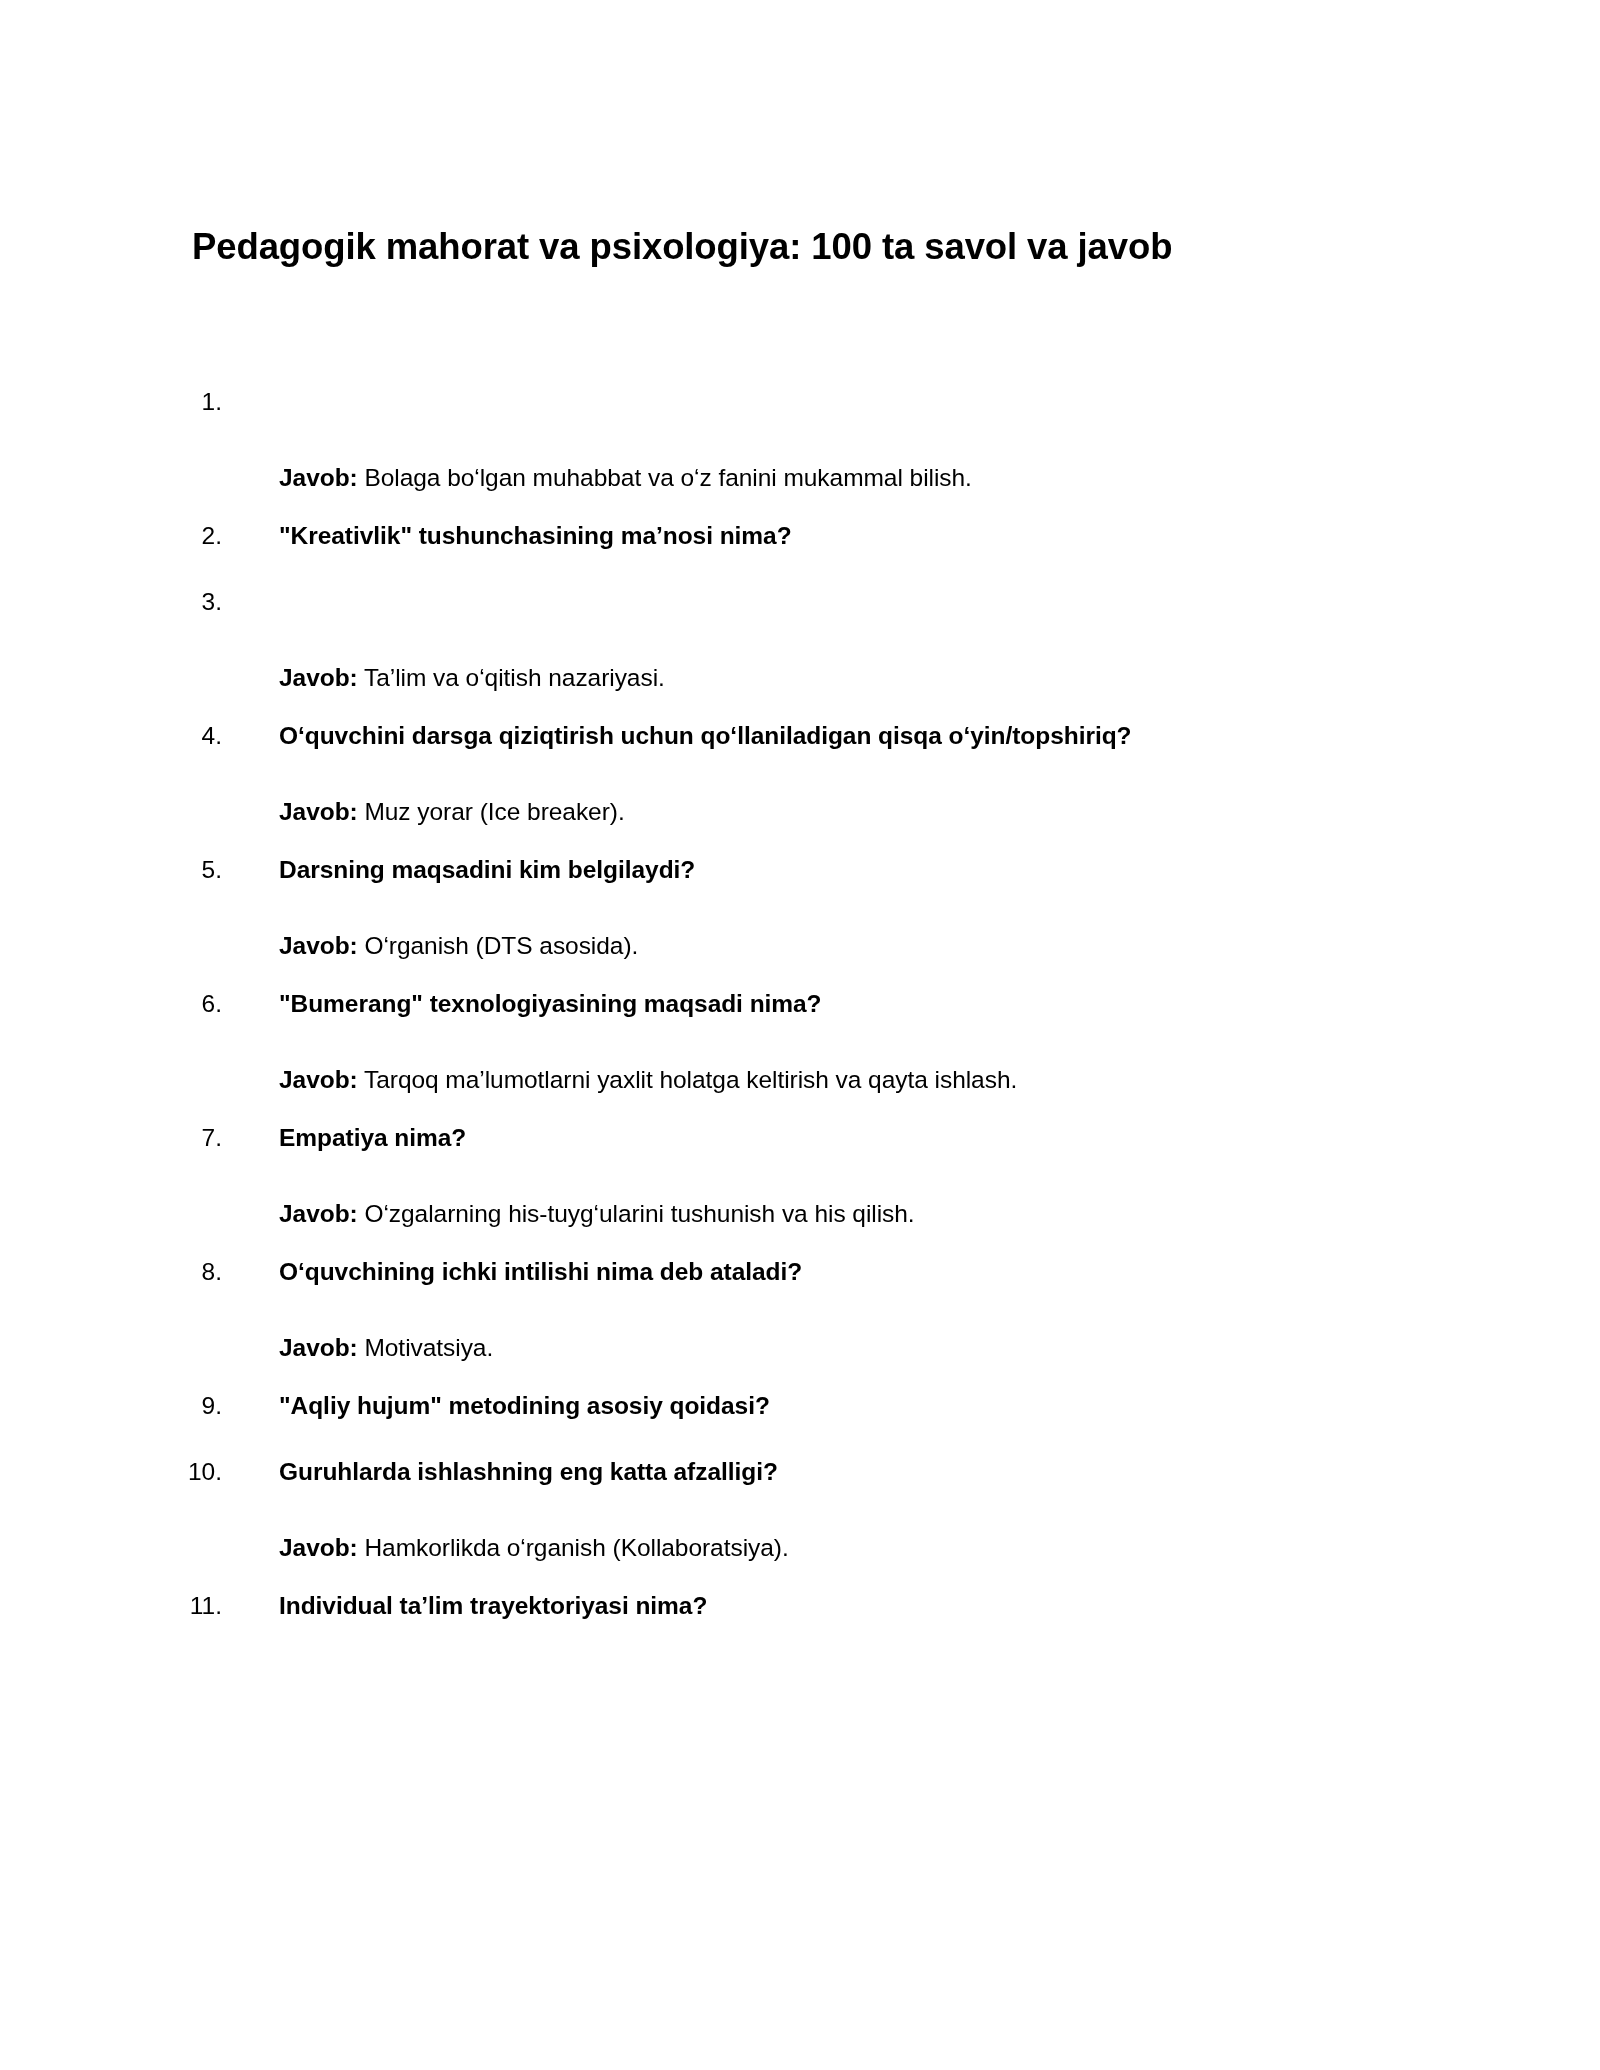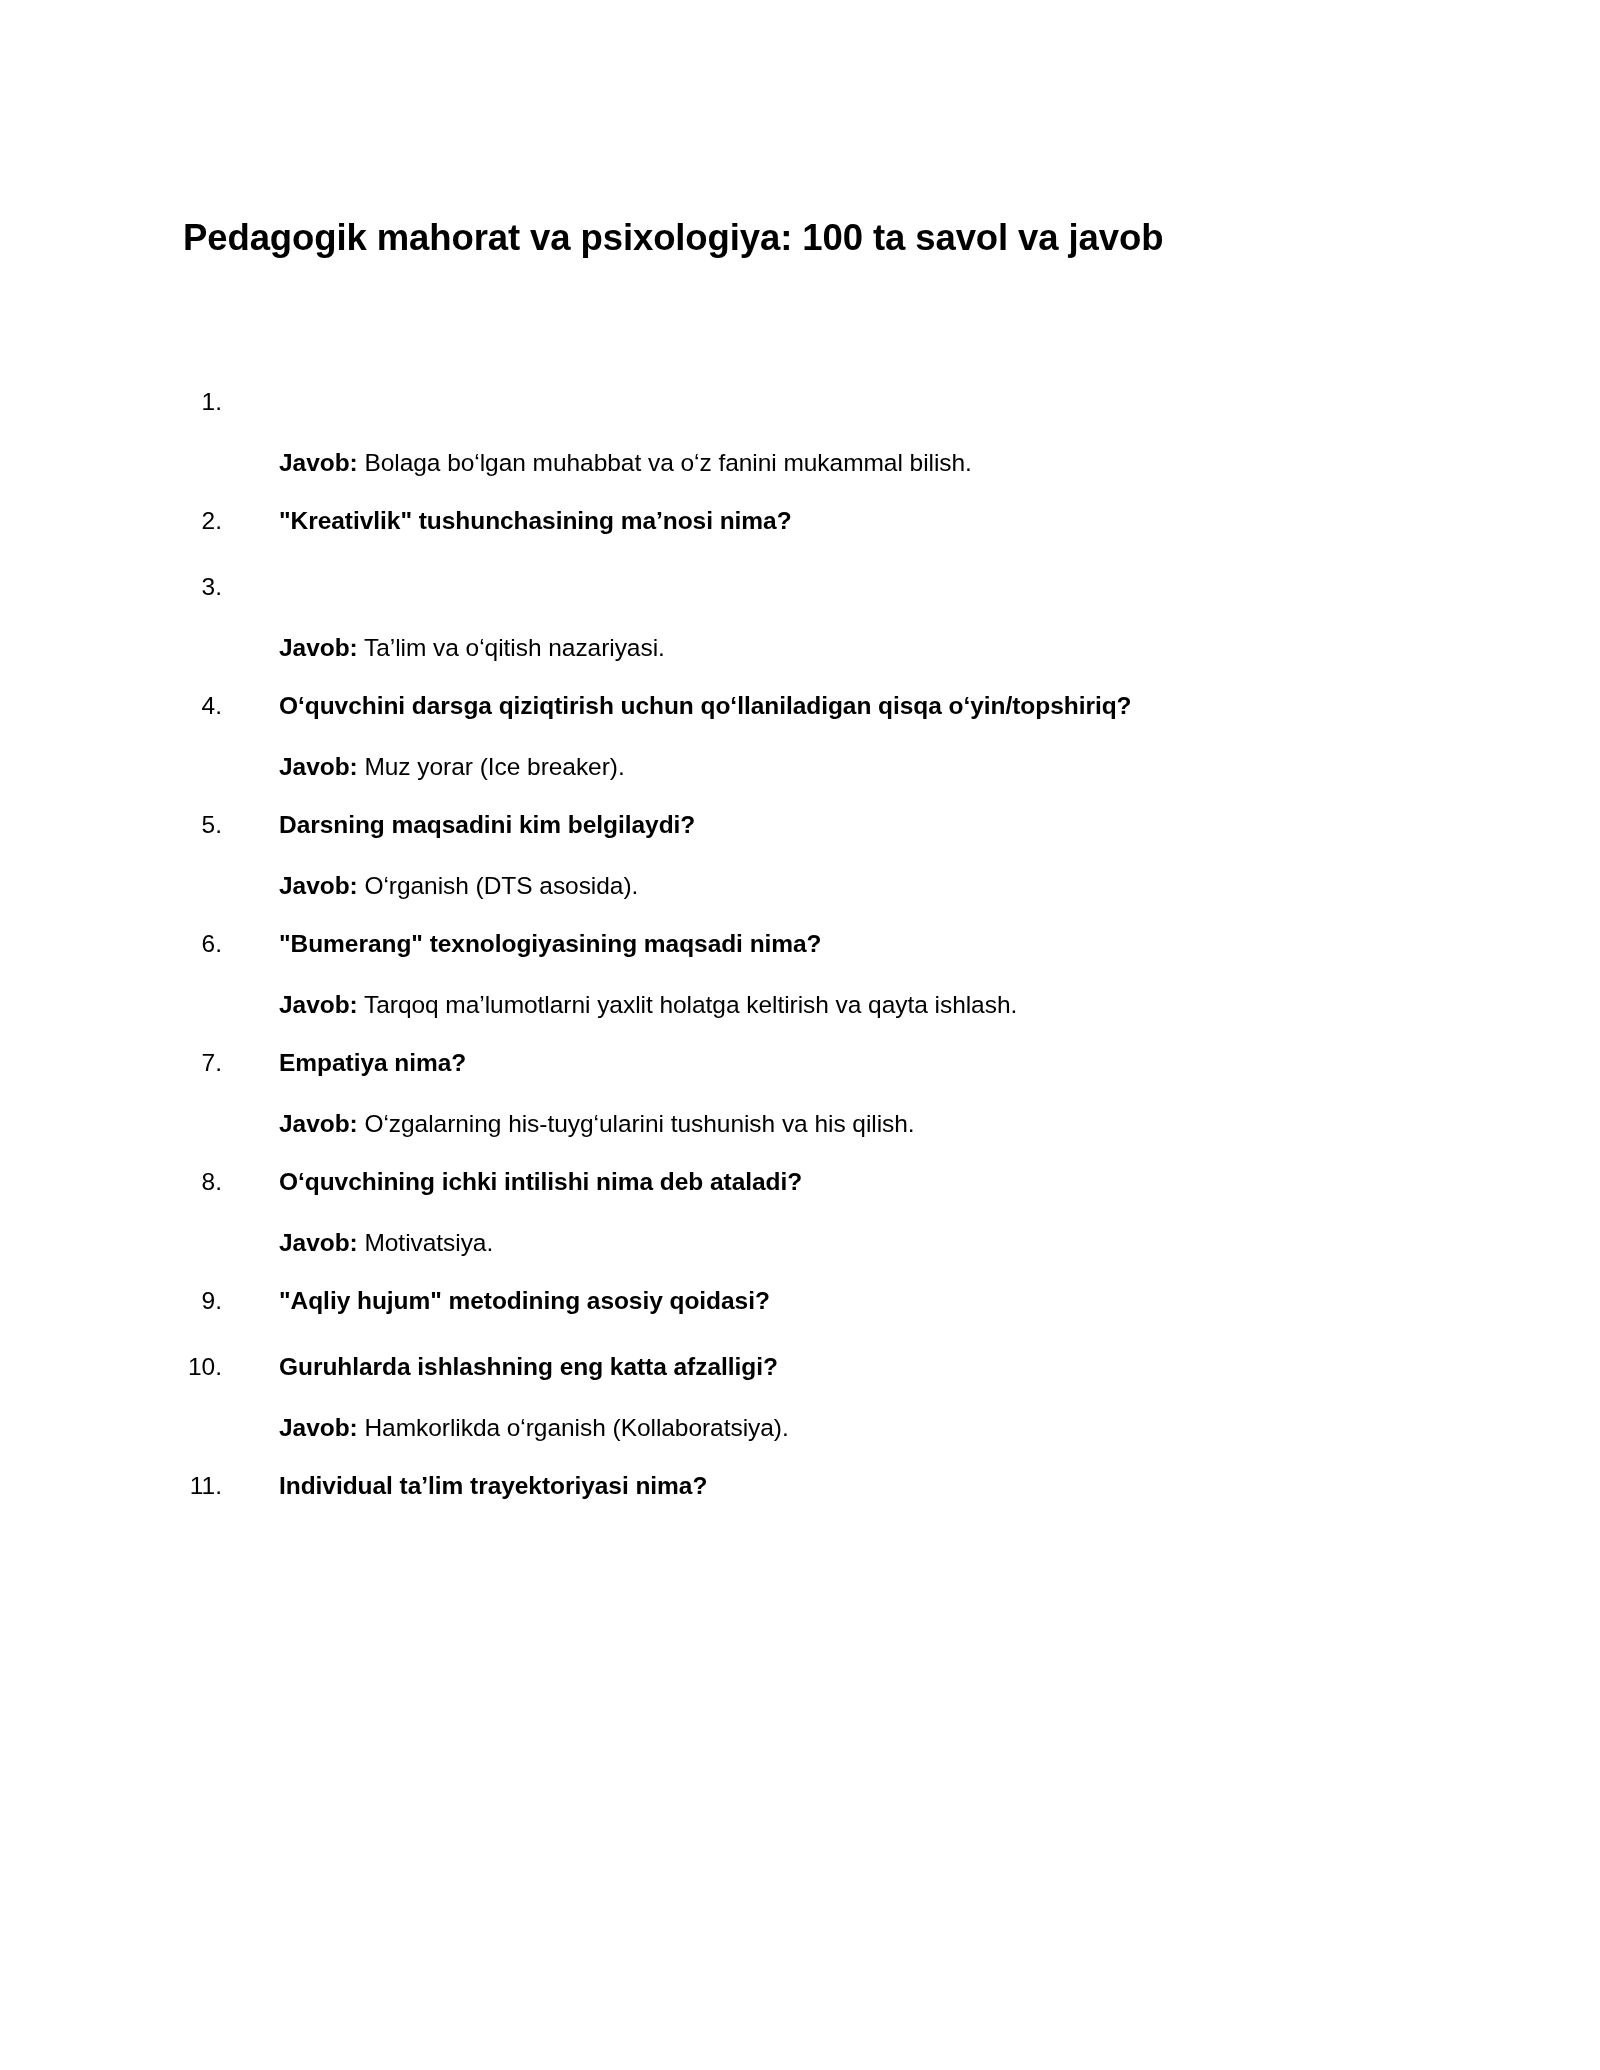--- a/index.html
+++ b/index.html
@@ -23,21 +23,21 @@
 
   .doc-body {
     position: absolute;
     left: 0;
     top: 0;
     width: 1600px;
   }
 
   
   .doc-title {
-    margin: 0;
+    margin: 9px;
     padding: 0;
     position: absolute;
     left: 183px;
     top: 216px;
     width: 1240px;
     font-size: 36.5px;
     line-height: 44px;
     font-weight: 700;
     letter-spacing: -0.1px;
     white-space: nowrap;
@@ -91,21 +91,21 @@
     font-size: 24.5px;
     line-height: 32px;
     font-weight: 700;
     letter-spacing: -0.05px;
   }
 
   .qa-answer {
     display: block;
     margin-left: 279px;
     margin-right: 110px;
-    margin-top: 29px;
+    margin-top: 44px;
     font-size: 24.5px;
     line-height: 32px;
     font-weight: 400;
     letter-spacing: -0.05px;
   }
 
   .answer-label {
     font-weight: 700;
   }
 

